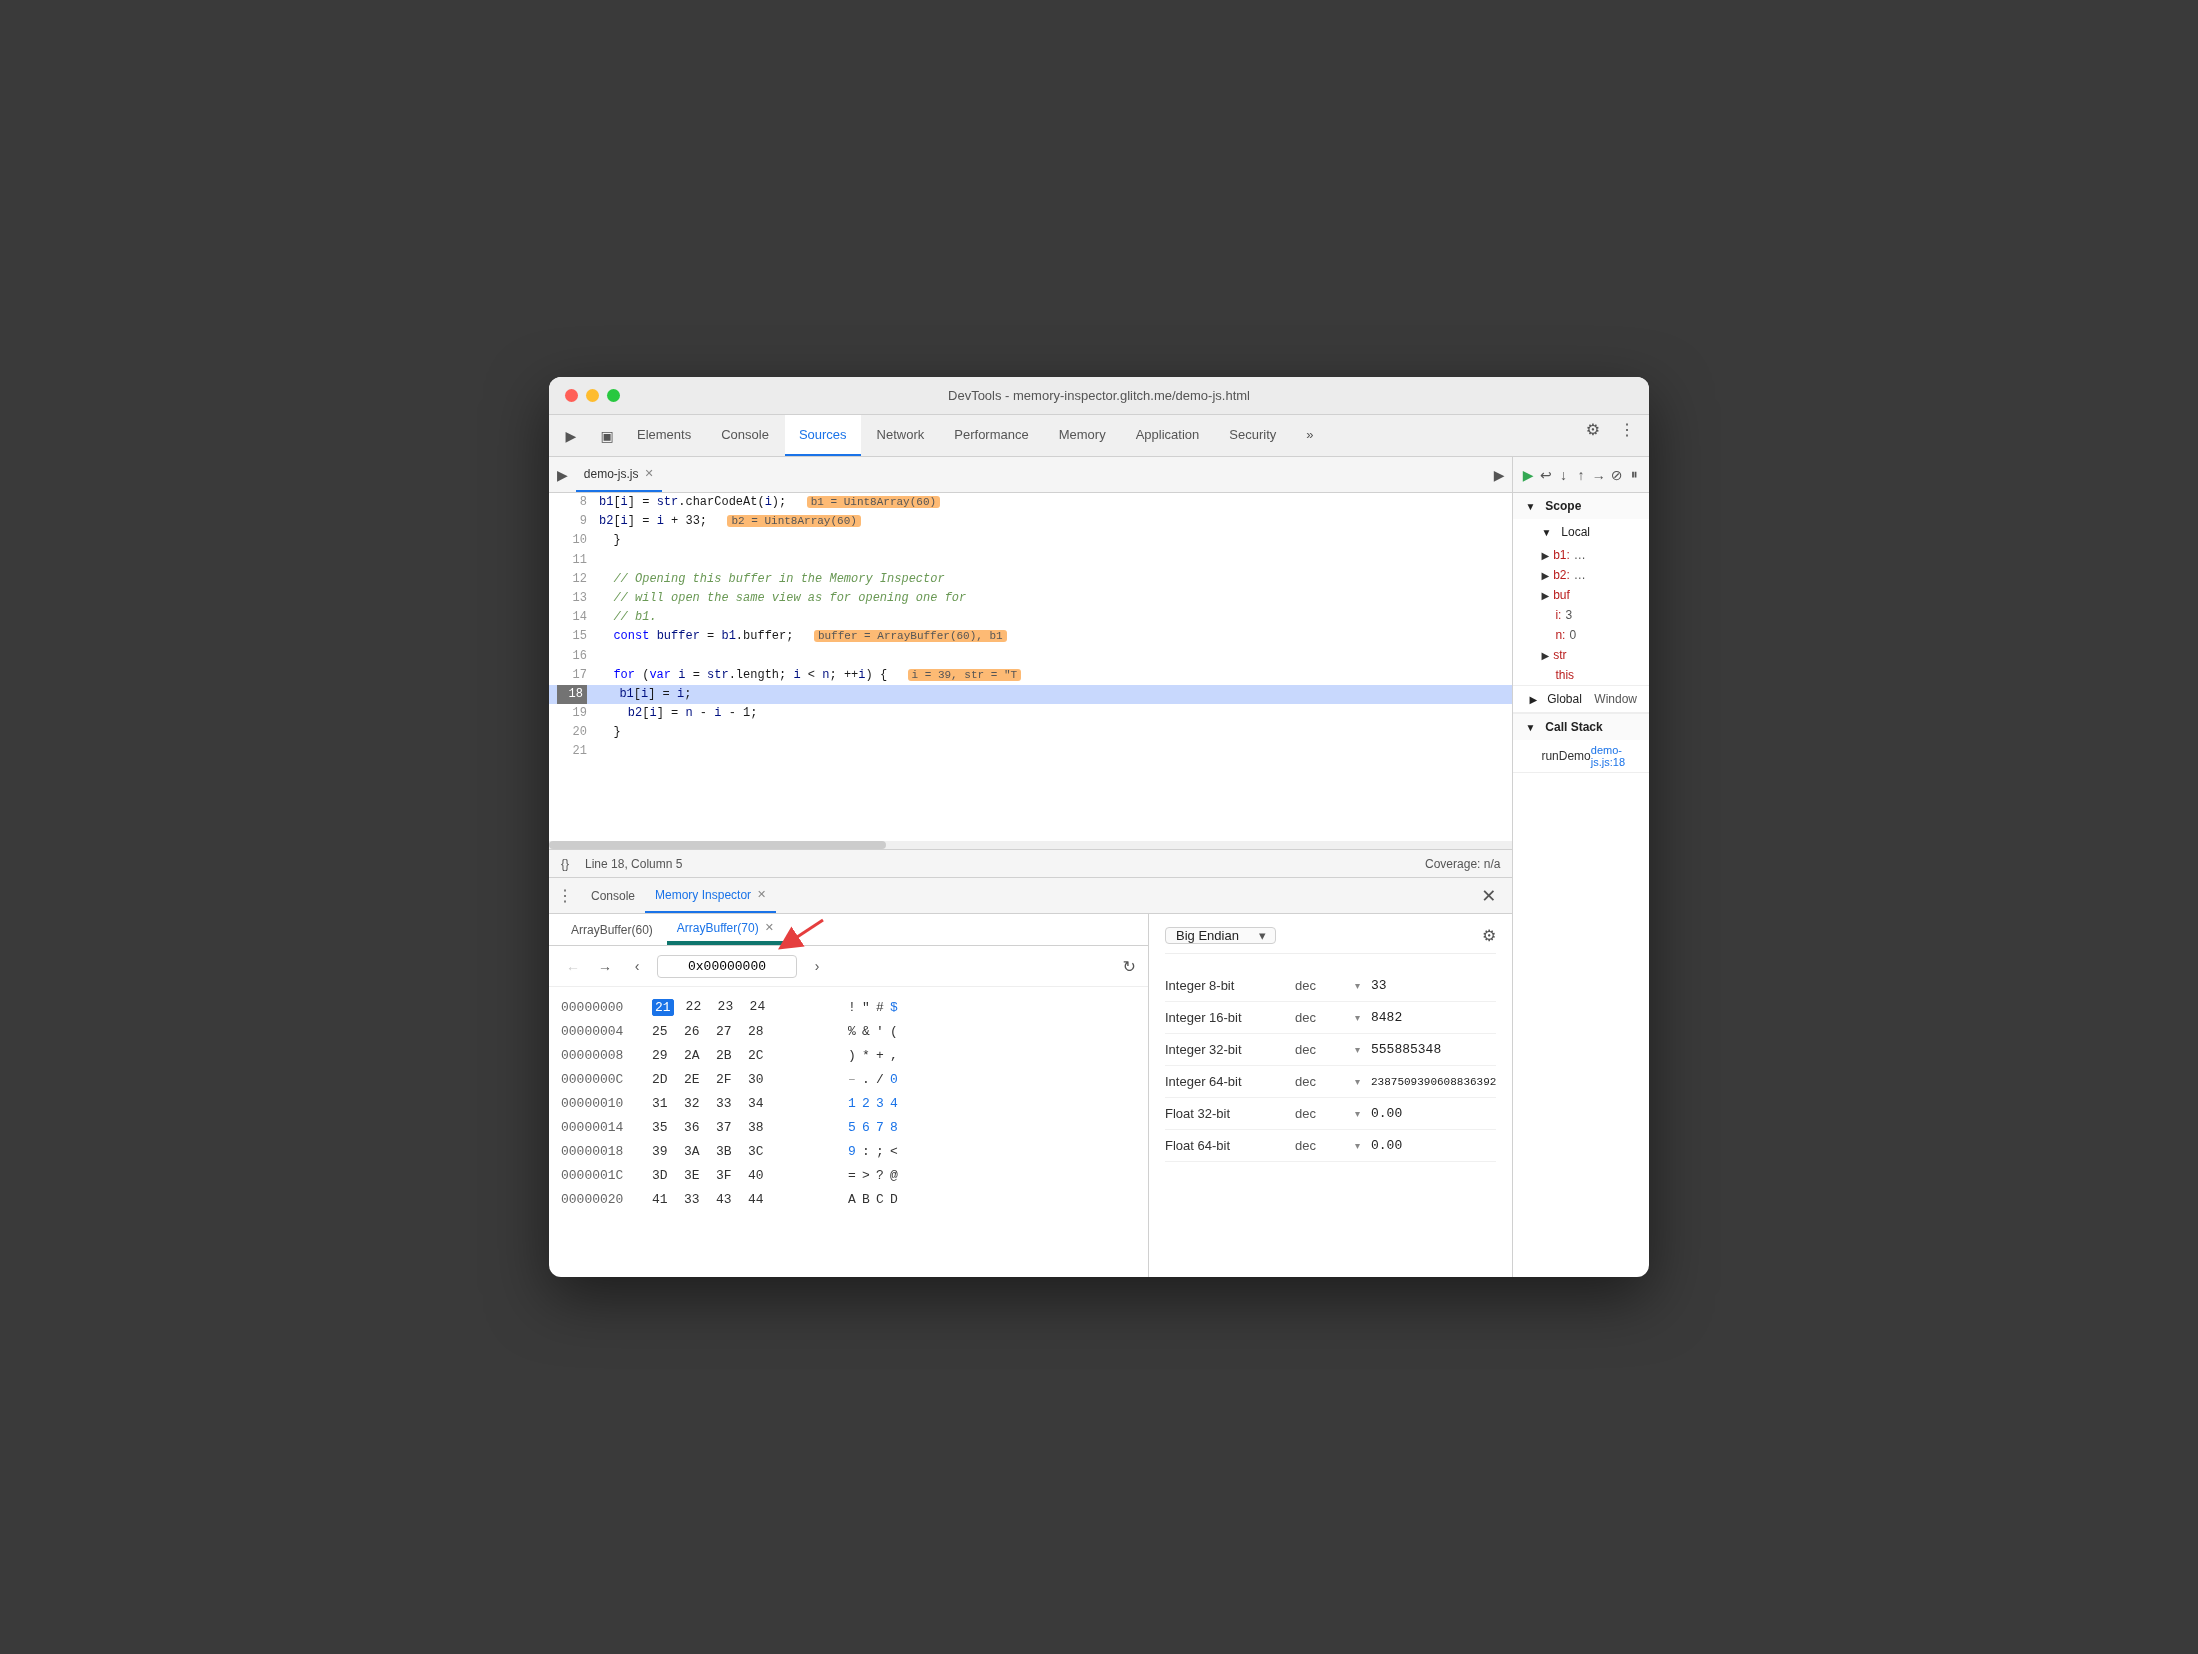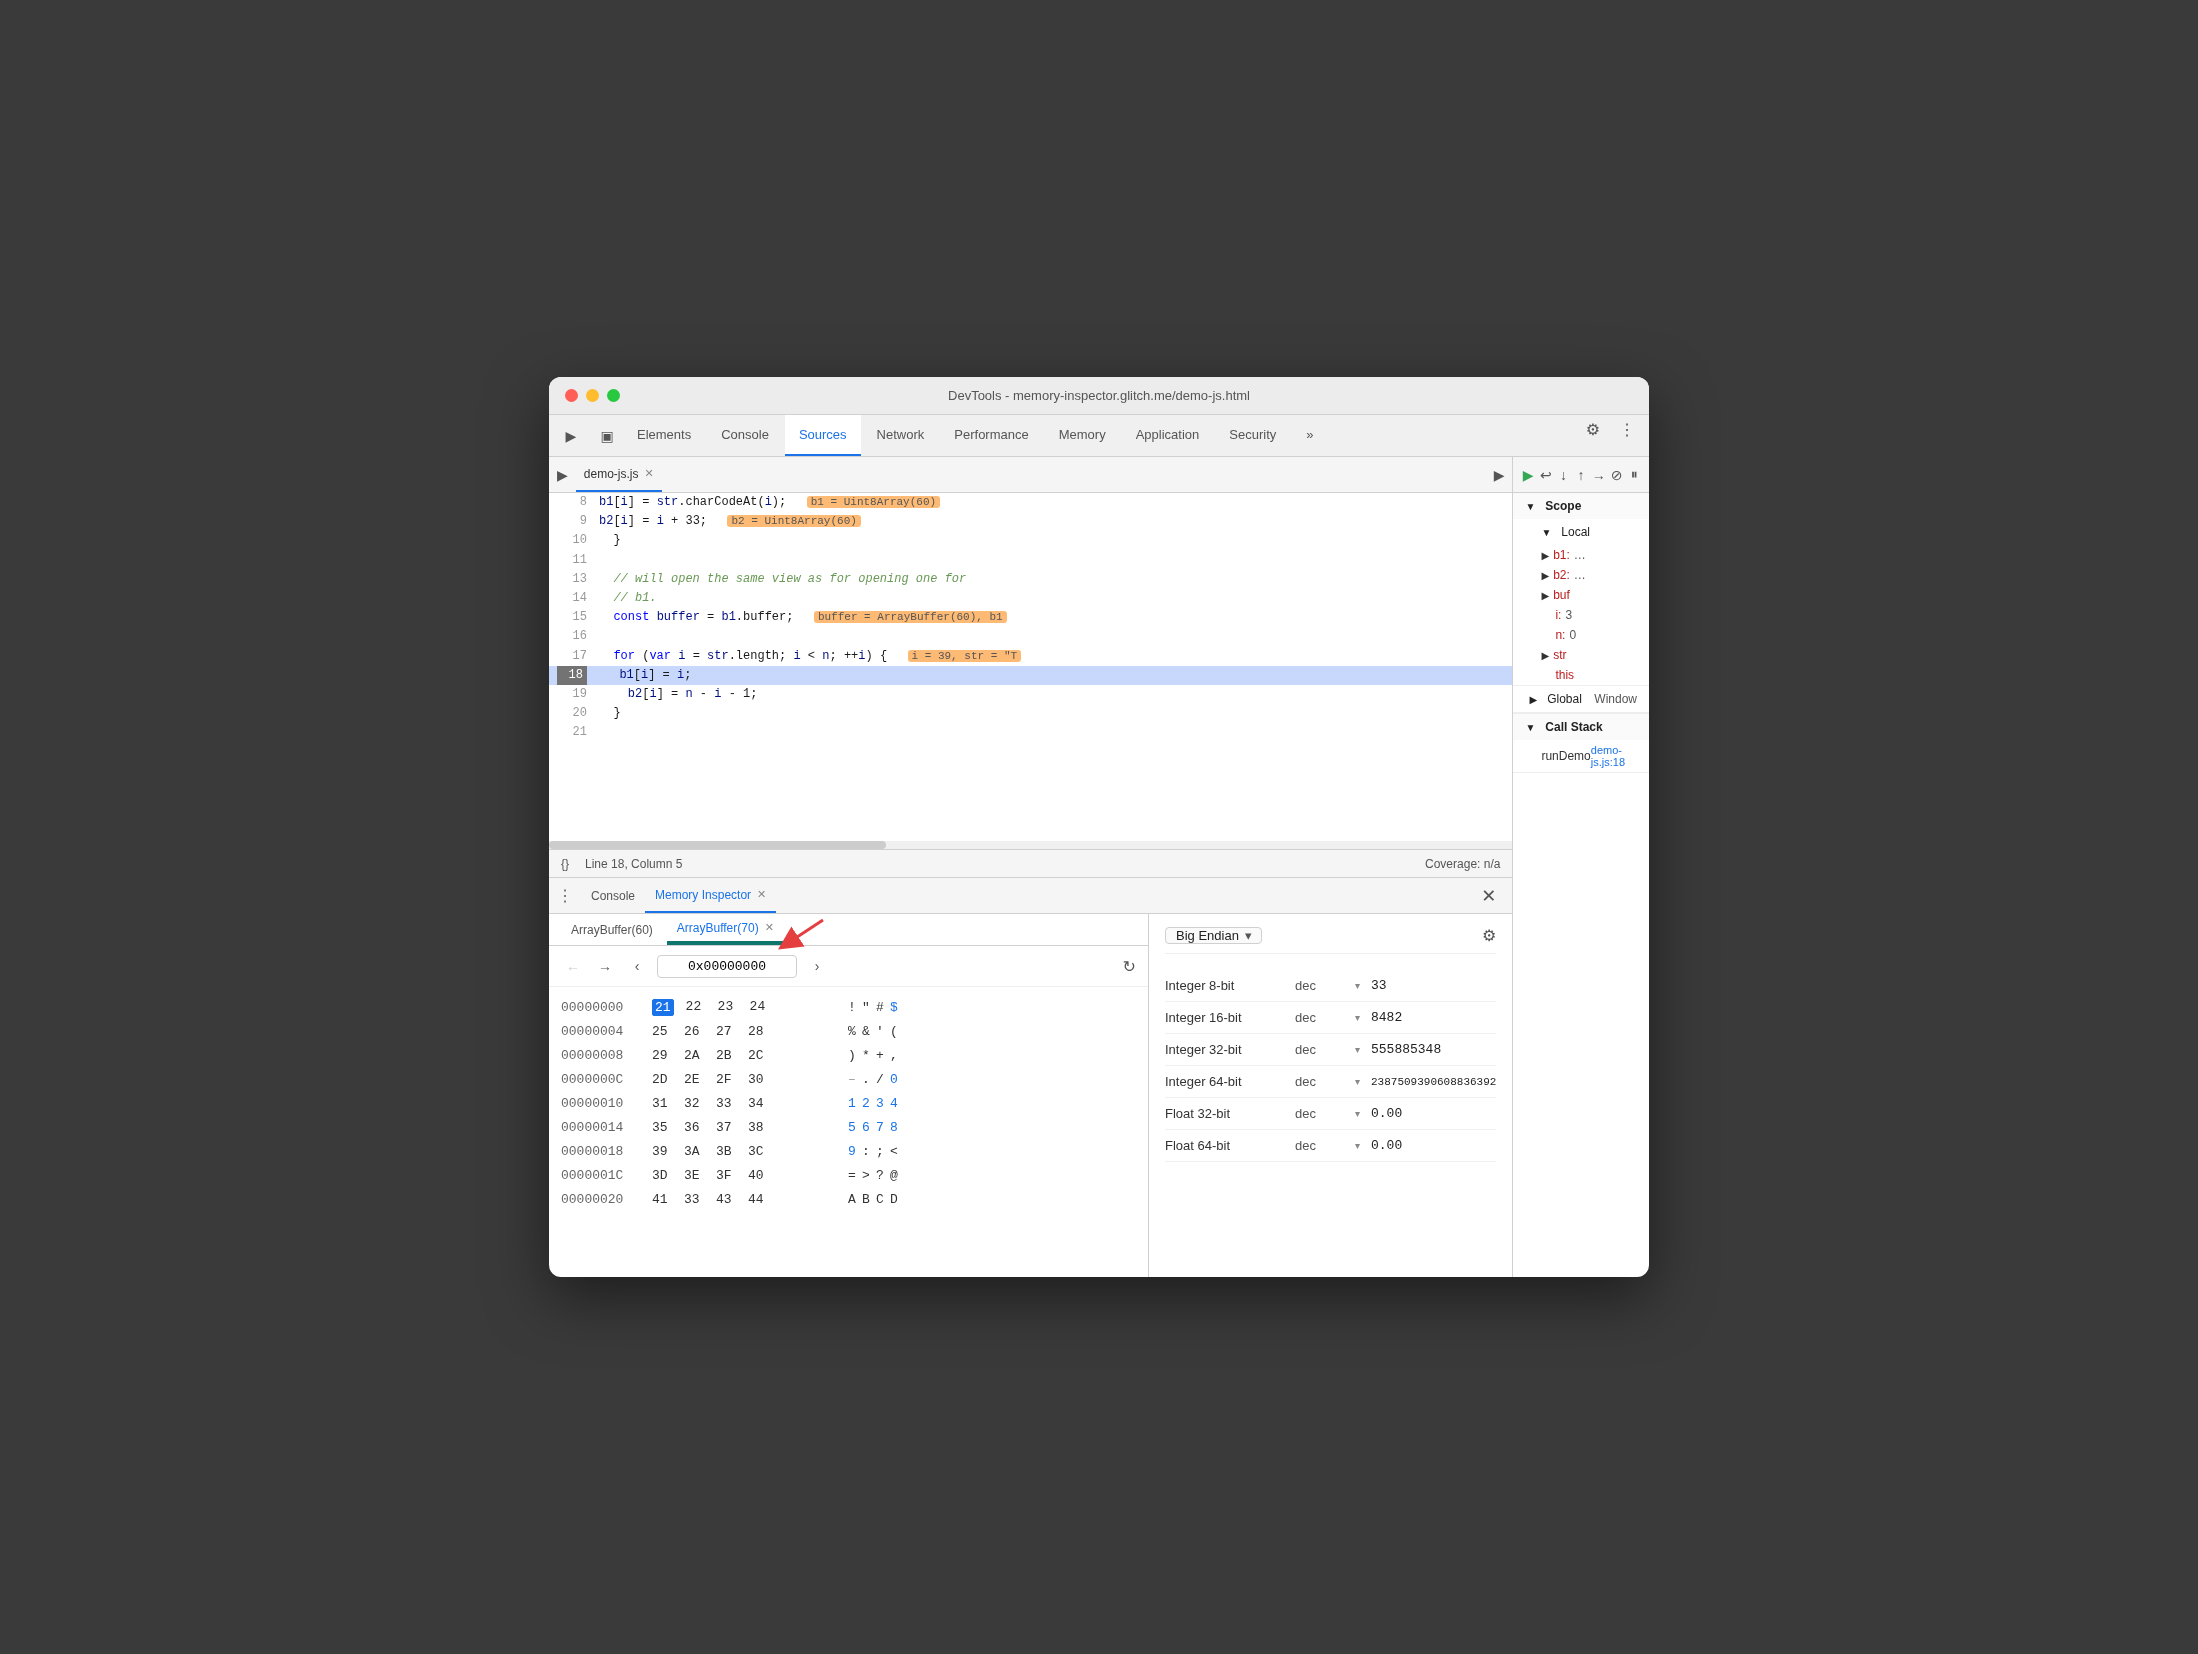--- a/index.html
+++ b/index.html
@@ -457,21 +457,21 @@
     .mem-endian-bar {
       display: flex;
       align-items: center;
       margin-bottom: 16px;
       border-bottom: 1px solid #eee;
       padding-bottom: 8px;
     }
     .endian-select {
       display: flex;
       align-items: center;
-      gap: 6px;
+      gap: 20px;
       font-size: 13px;
       color: #222;
       border: 1px solid #d0d0d0;
       border-radius: 4px;
       padding: 0 10px;
       cursor: pointer;
       background: #fafafa;
     }
     .endian-arrow { color: #555; }
     .mem-settings-icon {
@@ -565,20 +565,24 @@
           <div class="code-line">
             <span class="line-num">10</span>
             <span class="code-text">  }</span>
           </div>
 
           <div class="code-line">
             <span class="line-num">11</span>
             <span class="code-text"></span>
           </div>
 
+          <div class="code-line">
+            <span class="line-num">12</span>
+            <span class="code-text"><span class="code-comment">  // Opening this buffer in the Memory Inspector</span></span>
+          </div>
 
           <div class="code-line">
             <span class="line-num">13</span>
             <span class="code-text"><span class="code-comment">  // will open the same view as for opening one for</span></span>
           </div>
 
           <div class="code-line">
             <span class="line-num">14</span>
             <span class="code-text"><span class="code-comment">  // b1.</span></span>
           </div>

